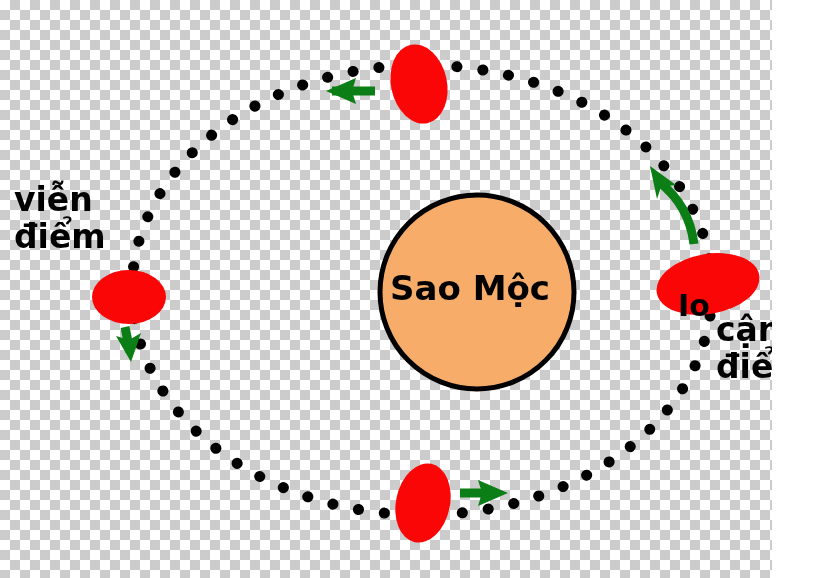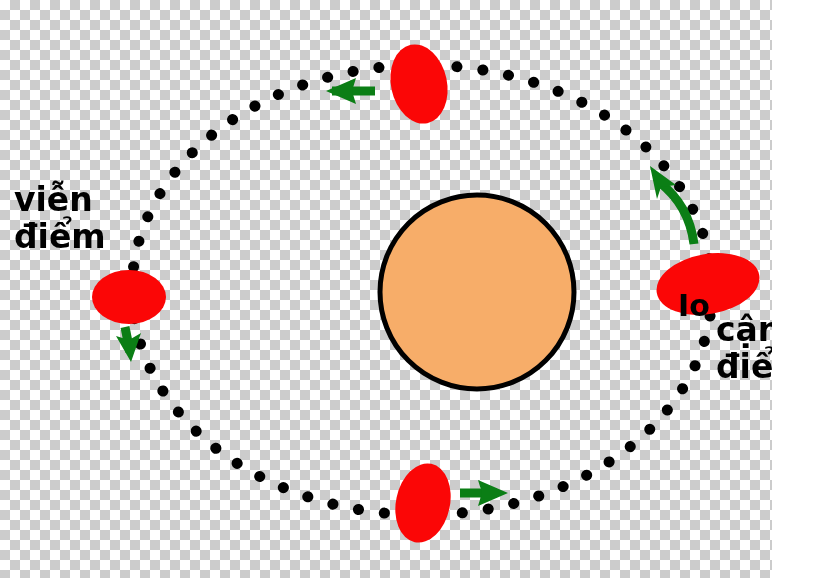--- a/index.html
+++ b/index.html
@@ -107,14 +107,15 @@
   </svg>
 
   <div class="label" id="label-apoapsis">viễn
 điểm</div>
 
   <div class="label" id="label-periapsis">cận
 điểm</div>
 
   <div id="label-moon">Io</div>
 
+  <div id="label-planet">Sao Mộc</div>
 
 </div>
 
 </body></html>

